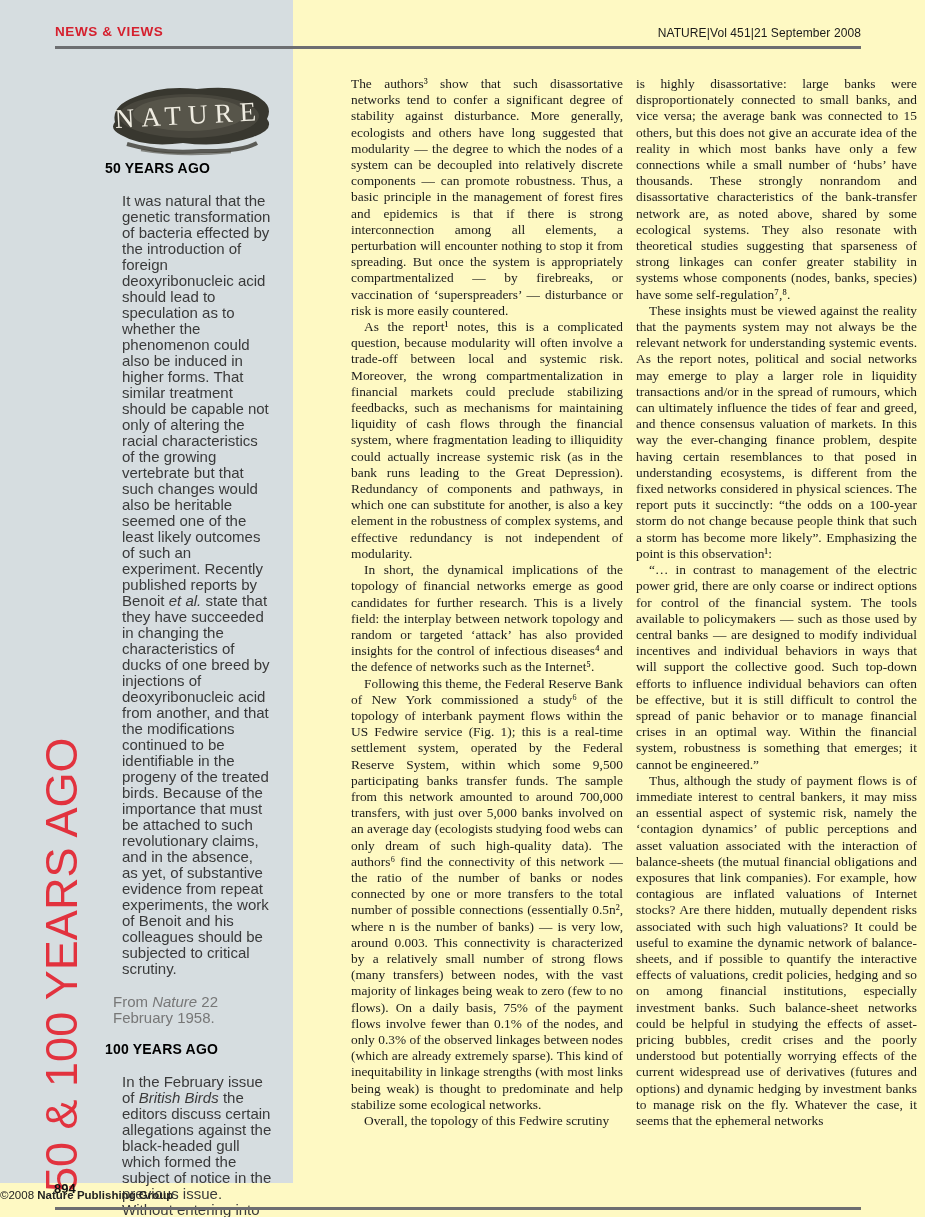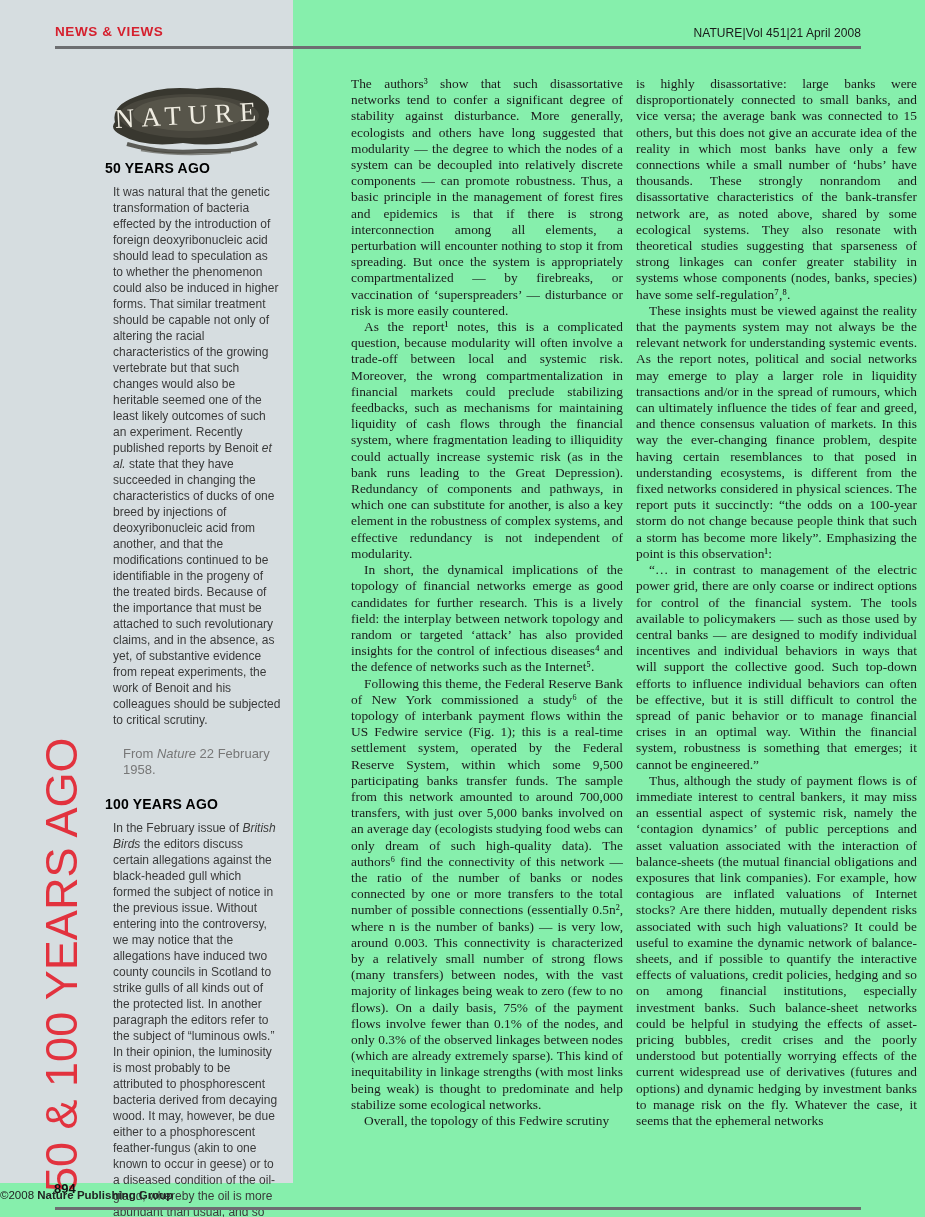--- a/index.html
+++ b/index.html
@@ -1,24 +1,24 @@
 <!DOCTYPE html>
 <html><head>
 <meta charset="utf-8">
 <style>
   html,body{margin:0;padding:0;background:#ffffff;}
-  #page{position:relative;width:925px;height:1217px;background:#86efac;overflow:hidden;
+  #page{position:relative;width:925px;height:1217px;background:#fef9c3;overflow:hidden;
         font-family:"Liberation Sans",sans-serif;}
   
   #sidebar-bg{position:absolute;left:0;top:0;width:293px;height:1183px;background:#d6dde0;}
   #sidebar-content{position:absolute;left:105px;top:160px;width:184px;color:#333;}
   .ya-heading{font-size:14px;font-weight:bold;color:#000;margin:0 0 4px 0;letter-spacing:0.2px;}
   .ya-heading.second{margin-top:15px;}
-  .ya-text{font-size:12px;line-height:16px;margin:8px;color:#3a3a3a;}
-  .ya-source{font-size:13px;line-height:16px;margin:18px;color:#777;}
+  .ya-text{font-size:15px;line-height:16px;margin:17px;color:#3a3a3a;}
+  .ya-source{font-size:15px;line-height:16px;margin:8px;color:#777;}
   .ital{font-style:italic;}
   
   #hdr-section{position:absolute;left:55px;top:24px;font-size:13.5px;font-weight:bold;
                color:#d5202e;letter-spacing:0.6px;}
   #hdr-issue{position:absolute;right:64px;top:26px;font-size:12px;color:#1a1a1a;letter-spacing:0.1px;}
   #hdr-rule{position:absolute;left:55px;top:46px;width:806px;height:3px;background:#6d6e71;}
   
   #logo{position:absolute;left:101px;top:82px;width:176px;height:78px;}
   
   #vertical-label{position:absolute;left:36px;top:1192px;width:480px;
@@ -39,21 +39,21 @@
   #footer-rule{position:absolute;left:55px;top:1207px;width:806px;height:3px;background:#6d6e71;}
 </style>
 </head>
 <body>
 
 <div id="page">
 
   <div id="sidebar-bg"></div>
 
   <div id="hdr-section">NEWS &amp; VIEWS</div>
-  <div id="hdr-issue">NATURE|Vol 451|21 April 2008</div>
+  <div id="hdr-issue">NATURE|Vol 451|21 September 2008</div>
   <div id="hdr-rule"></div>
 
   <svg id="logo" viewBox="0 0 176 78">
     <path d="M14,40 Q10,24 34,15 Q60,3 96,7 Q142,2 160,17 Q172,25 166,37 Q174,47 152,55 Q120,66 82,61 Q42,66 20,53 Q8,47 14,40 Z" fill="#38372f"></path>
     <ellipse cx="88" cy="34" rx="70" ry="22" fill="#565449" opacity="0.55"></ellipse>
     <ellipse cx="88" cy="32" rx="56" ry="17" fill="#6b695c" opacity="0.45"></ellipse>
     <path d="M26,62 Q60,72 100,69 Q140,70 156,61" stroke="#3c3b33" stroke-width="4" fill="none" opacity="0.8"></path>
     <path d="M40,68 Q80,75 130,70" stroke="#4a483e" stroke-width="2.5" fill="none" opacity="0.6"></path>
     <text x="88" y="42" text-anchor="middle" fill="#efece1" font-family="Liberation Serif, DejaVu Serif, serif" font-size="27" letter-spacing="7" transform="rotate(-3 88 36)">NATURE</text>
   </svg>

